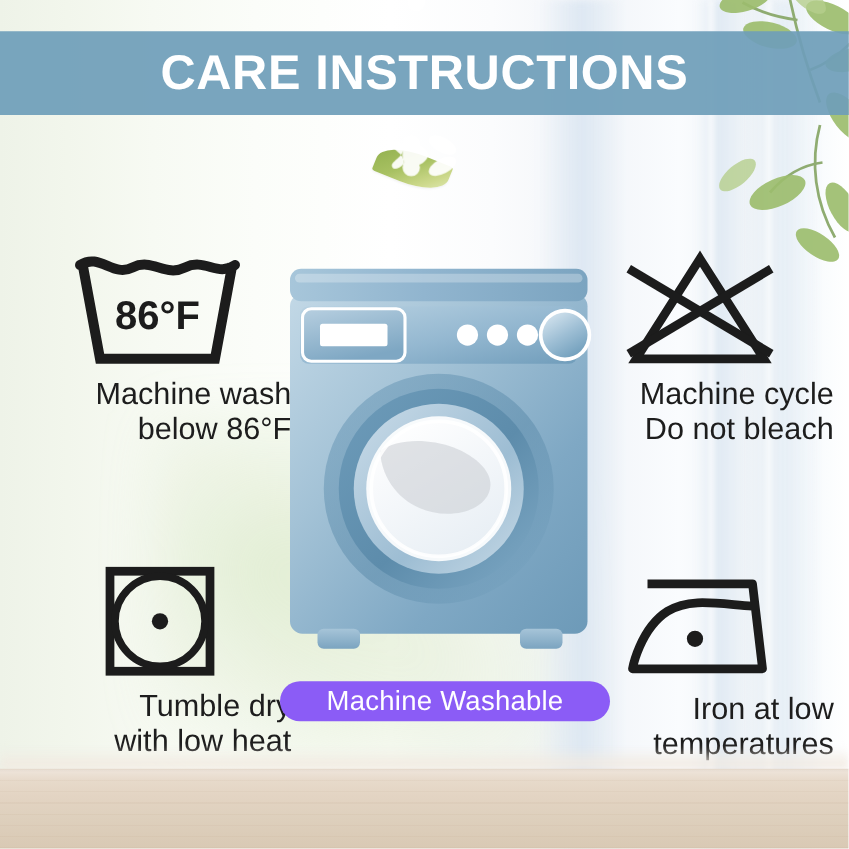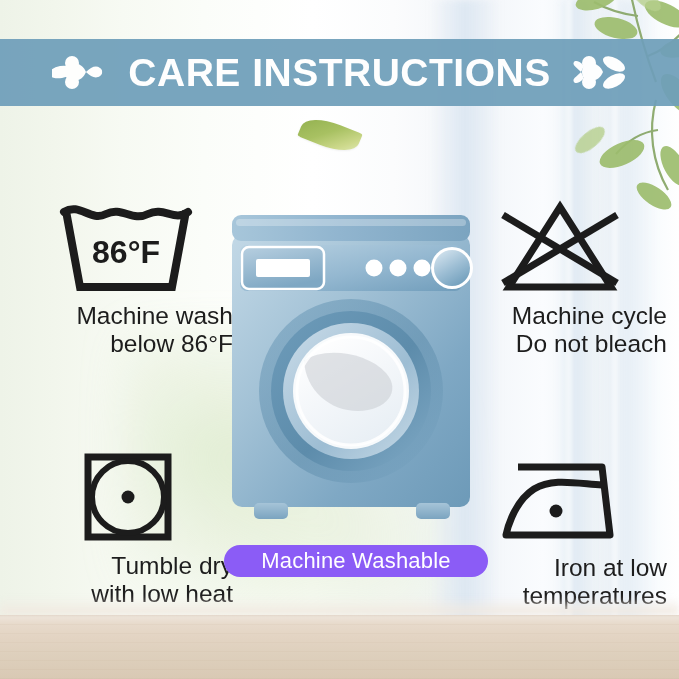--- a/index.html
+++ b/index.html
@@ -132,29 +132,30 @@
     background: linear-gradient(140deg, #8fae4c 0%, #a8c162 45%, #cdd98c 75%, #e6eec0 100%);
     border-radius: 60% 6% 60% 6%;
     transform: rotate(22deg);
     box-shadow: 0 1px 2px rgba(0,0,0,0.06);
   }
 
   
   .banner {
     position: absolute;
     left: 0;
-    top: 39px;
+    top: 25px;
     width: 679px;
     height: 67px;
     background: #6f9fba;
     opacity: 0.93;
     display: flex;
     align-items: center;
     justify-content: center;
     gap: 22px;
+    flex-direction: column;
   }
   .banner-title {
     color: #ffffff;
     font-size: 39px;
     font-weight: bold;
     letter-spacing: 0.5px;
     white-space: nowrap;
     font-family: "Liberation Sans", sans-serif;
   }
   .ornament { width: 54px; height: 44px; flex: none; }

